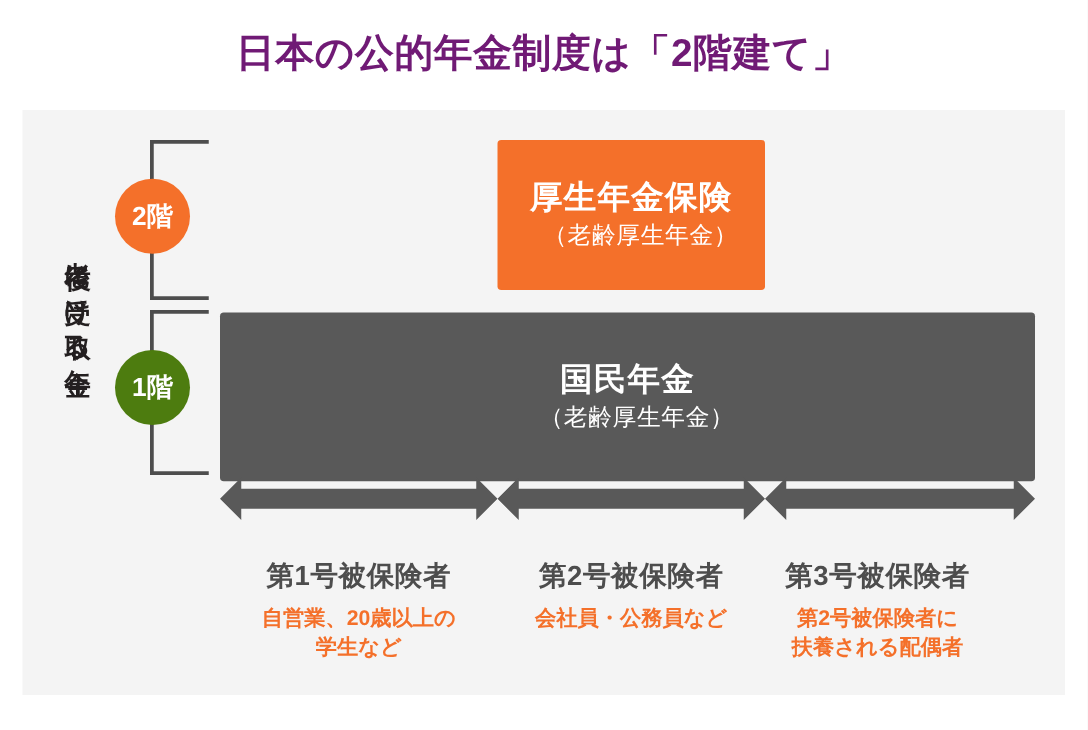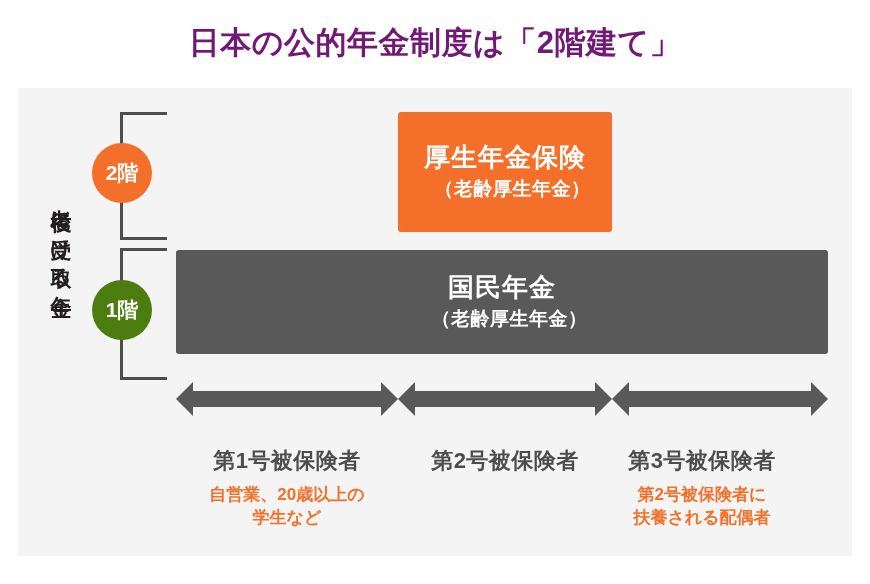--- a/index.html
+++ b/index.html
@@ -123,39 +123,39 @@
     text-align: center;
   }
   .box .box-main {
     font-size: 26px;
     font-weight: bold;
     letter-spacing: 1px;
     line-height: 1.15;
   }
   .box .box-sub {
     font-size: 19px;
-    font-weight: bold;
+    font-weight: normal;
     letter-spacing: 0.5px;
     line-height: 1.2;
     margin-top: 5px;
     margin-left: 15px;
   }
   .box-tier2 {
     left: 398px;
     top: 112px;
     width: 214px;
     height: 120px;
     background: #f4702a;
     border-radius: 3px;
   }
   .box-tier1 {
     left: 176px;
     top: 250px;
     width: 652px;
-    height: 104px;
+    height: 135px;
     background: #595959;
     border-radius: 3px;
   }
 
   
   .arrows {
     position: absolute;
     left: 176px;
     top: 378px;
     width: 652px;
@@ -235,20 +235,21 @@
     </svg>
   </div>
 
   <div class="cols">
     <div class="col col-1">
       <div class="col-title">第1号被保険者</div>
       <div class="col-desc">自営業、20歳以上の<br>学生など</div>
     </div>
     <div class="col col-2">
       <div class="col-title">第2号被保険者</div>
+      <div class="col-desc">会社員・公務員など</div>
     </div>
     <div class="col col-3">
       <div class="col-title">第3号被保険者</div>
       <div class="col-desc">第2号被保険者に<br>扶養される配偶者</div>
     </div>
   </div>
 
 </div>
 
 </body></html>

